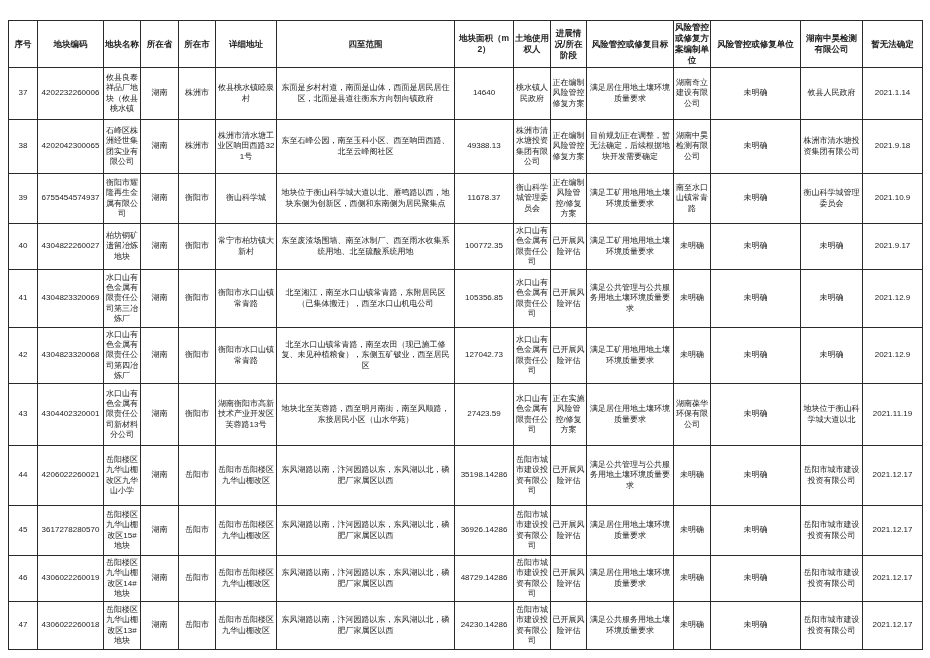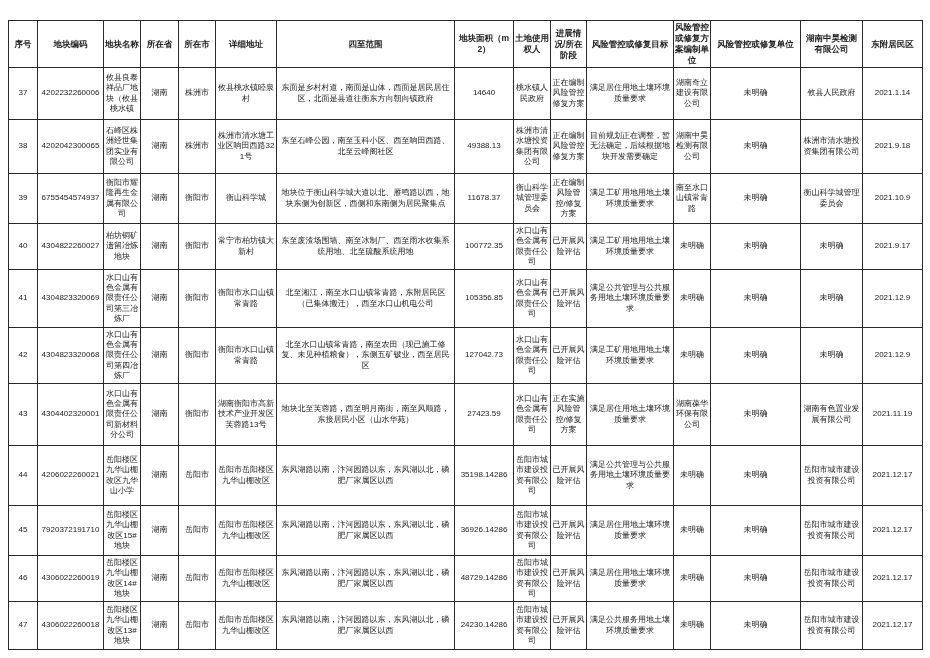--- a/index.html
+++ b/index.html
@@ -77,21 +77,21 @@
           <th>所在市</th>
           <th>详细地址</th>
           <th>四至范围</th>
           <th>地块面积（m2）</th>
           <th>土地使用权人</th>
           <th>进展情况/所在阶段</th>
           <th>风险管控或修复目标</th>
           <th>风险管控或修复方案编制单位</th>
           <th>风险管控或修复单位</th>
           <th>湖南中昊检测有限公司</th>
-          <th>东附居民区</th>
+          <th>暂无法确定</th>
         </tr>
     </thead>
     <tbody>
         <tr style="height: 52px;">
           <td>37</td>
           <td>4202232260006</td>
           <td>攸县良泰祥品厂地块（攸县桃水镇</td>
           <td>湖南</td>
           <td>株洲市</td>
           <td>攸县桃水镇睦泉村</td>
@@ -197,21 +197,21 @@
           <td>湖南</td>
           <td>衡阳市</td>
           <td>湖南衡阳市高新技术产业开发区芙蓉路13号</td>
           <td>地块北至芙蓉路，西至明月南街，南至风顺路，东接居民小区（山水华苑）</td>
           <td>27423.59</td>
           <td>水口山有色金属有限责任公司</td>
           <td>正在实施风险管控/修复方案</td>
           <td>满足居住用地土壤环境质量要求</td>
           <td>湖南葆华环保有限公司</td>
           <td>未明确</td>
-          <td>湖南有色置业发展有限公司</td>
+          <td>地块位于衡山科学城大道以北</td>
           <td>2021.11.19</td>
         </tr>
         <tr style="height: 60px;">
           <td>44</td>
           <td>4206022260021</td>
           <td>岳阳楼区九华山棚改区九华山小学</td>
           <td>湖南</td>
           <td>岳阳市</td>
           <td>岳阳市岳阳楼区九华山棚改区</td>
           <td>东风湖路以南，汴河园路以东，东风湖以北，磷肥厂家属区以西</td>
@@ -219,21 +219,21 @@
           <td>岳阳市城市建设投资有限公司</td>
           <td>已开展风险评估</td>
           <td>满足公共管理与公共服务用地土壤环境质量要求</td>
           <td>未明确</td>
           <td>未明确</td>
           <td>岳阳市城市建设投资有限公司</td>
           <td>2021.12.17</td>
         </tr>
         <tr style="height: 50px;">
           <td>45</td>
-          <td>7920372191710</td>
+          <td>3617278280570</td>
           <td>岳阳楼区九华山棚改区15#地块</td>
           <td>湖南</td>
           <td>岳阳市</td>
           <td>岳阳市岳阳楼区九华山棚改区</td>
           <td>东风湖路以南，汴河园路以东，东风湖以北，磷肥厂家属区以西</td>
           <td>36926.14286</td>
           <td>岳阳市城市建设投资有限公司</td>
           <td>已开展风险评估</td>
           <td>满足居住用地土壤环境质量要求</td>
           <td>未明确</td>

